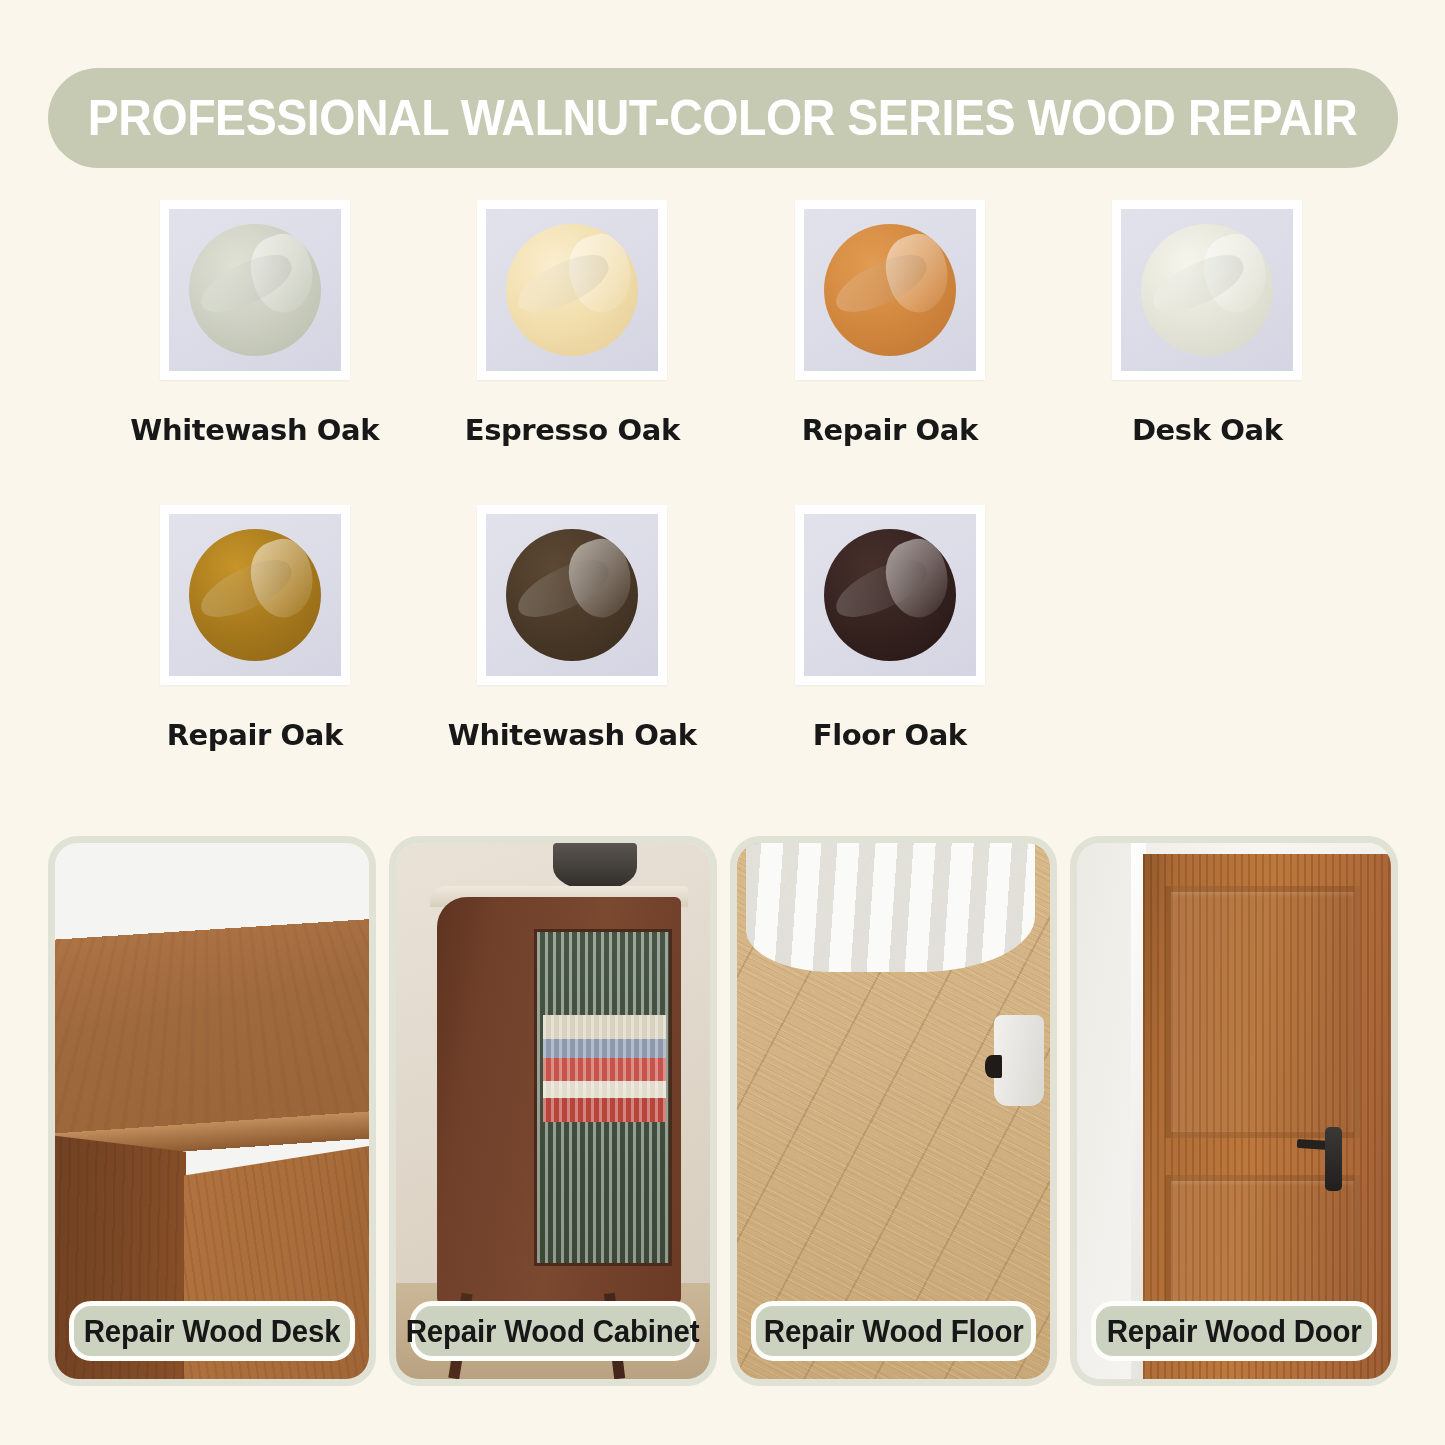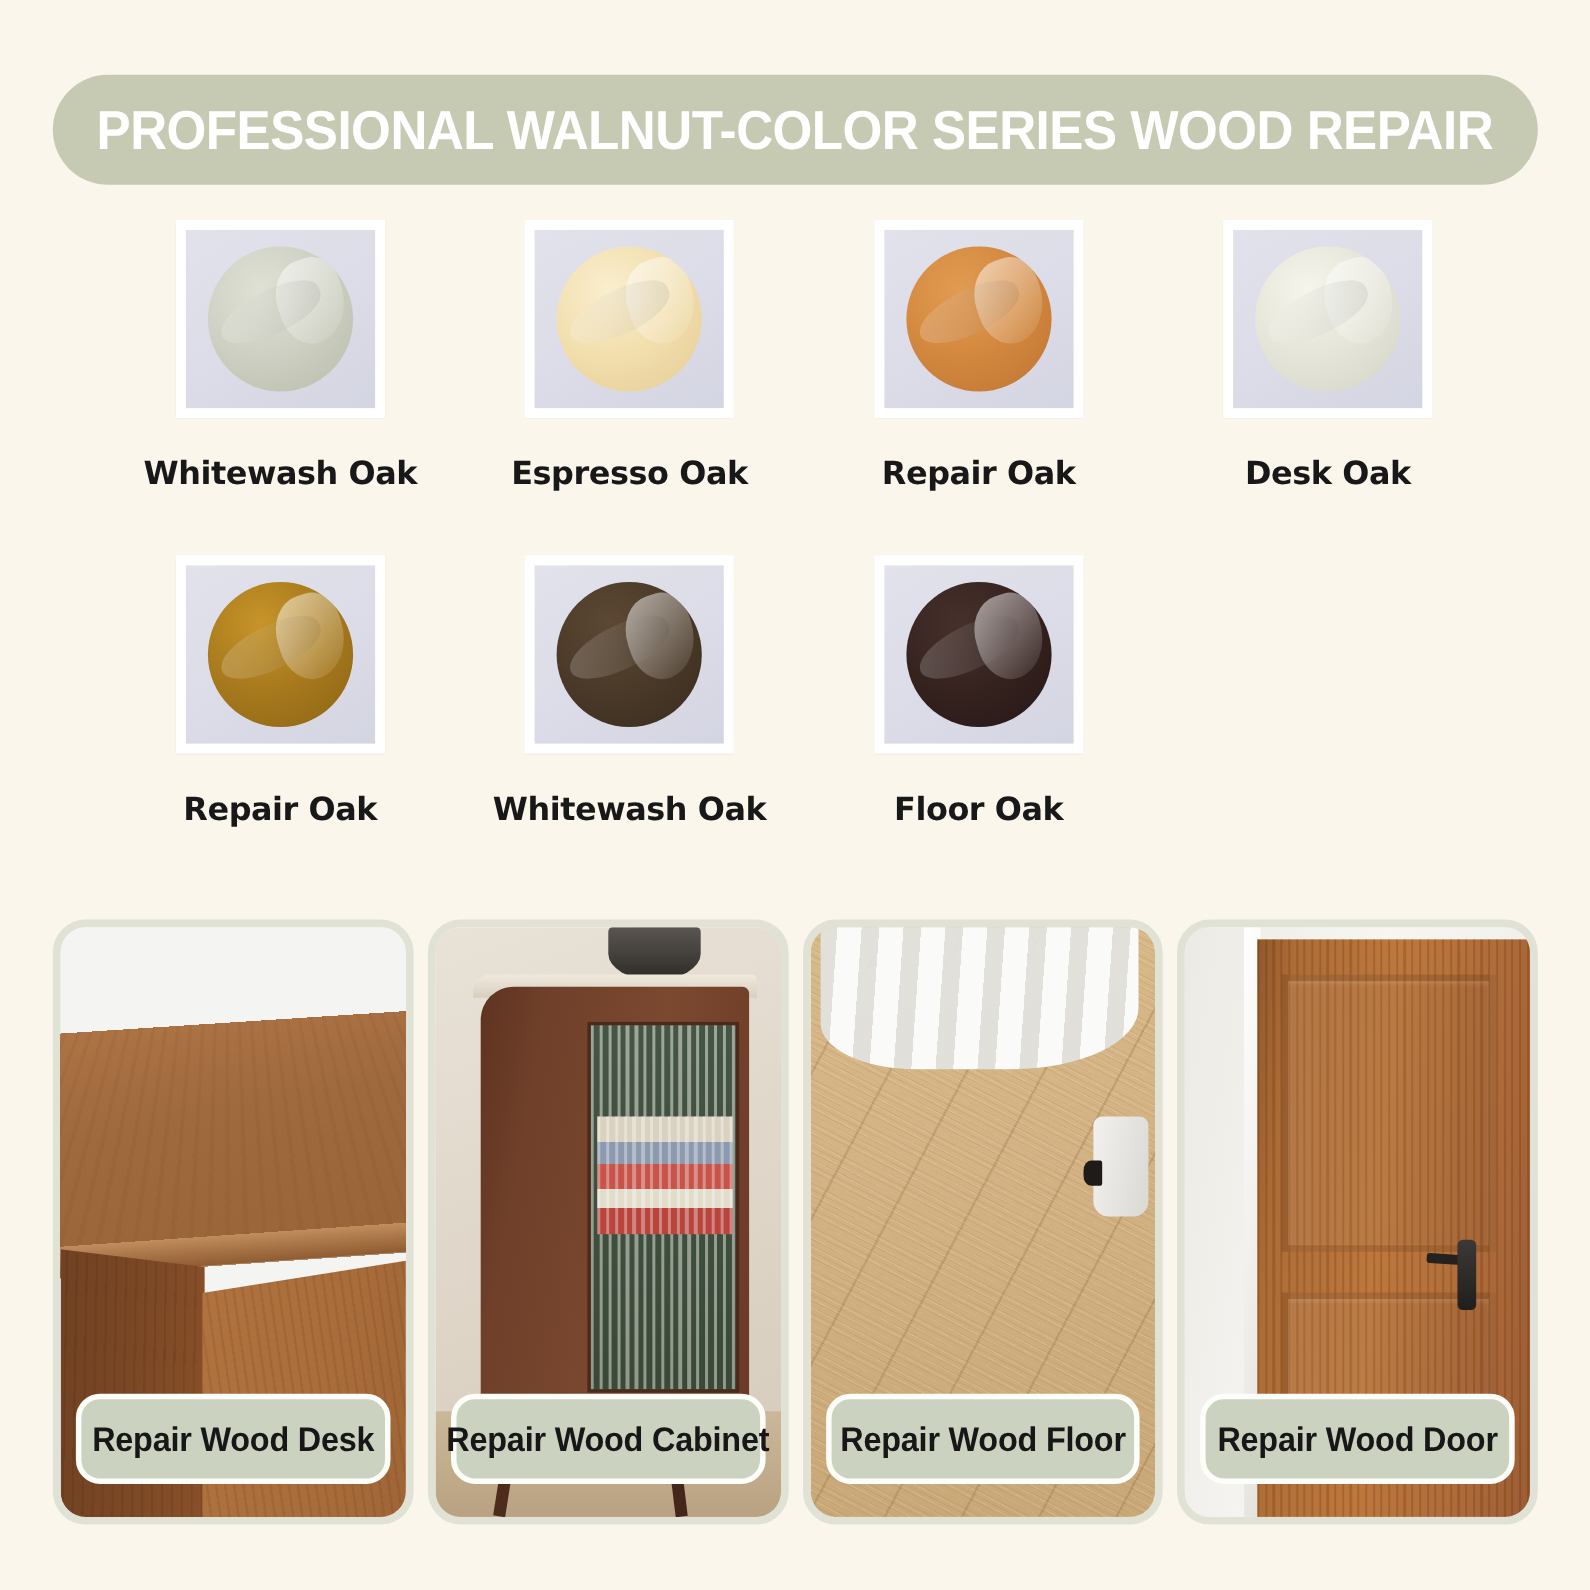--- a/index.html
+++ b/index.html
@@ -141,22 +141,22 @@
   }
   .photo-scene {
     position: absolute;
     inset: 0;
     overflow: hidden;
   }
   .photo-caption {
     position: absolute;
     left: 14px;
     right: 14px;
-    bottom: 30px;
-    height: 82px;
+    bottom: 18px;
+    height: 60px;
     background: #ccd2c0;
     border: 5px solid #fdfdf9;
     border-radius: 22px;
     display: flex;
     align-items: center;
     justify-content: center;
     z-index: 9;
   }
   .photo-caption-text {
     font-family: "Liberation Sans Narrow", "Liberation Sans", sans-serif;

